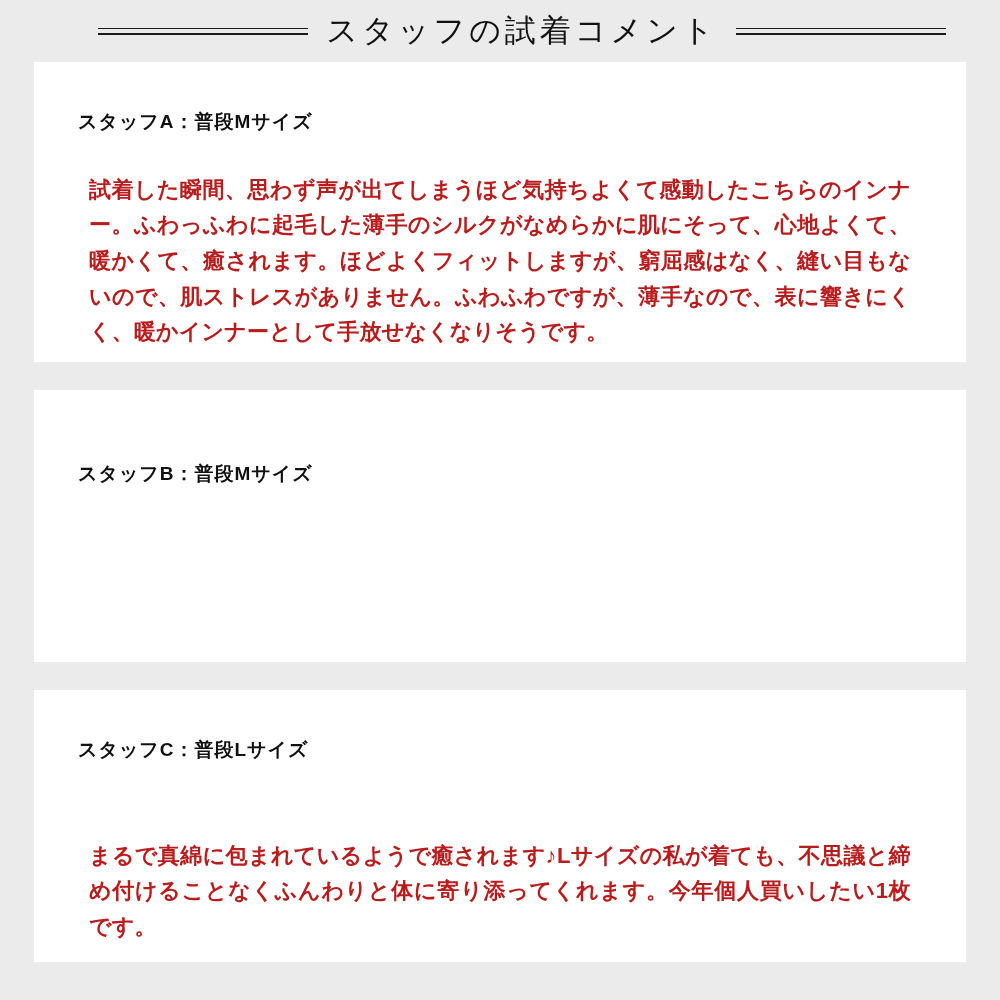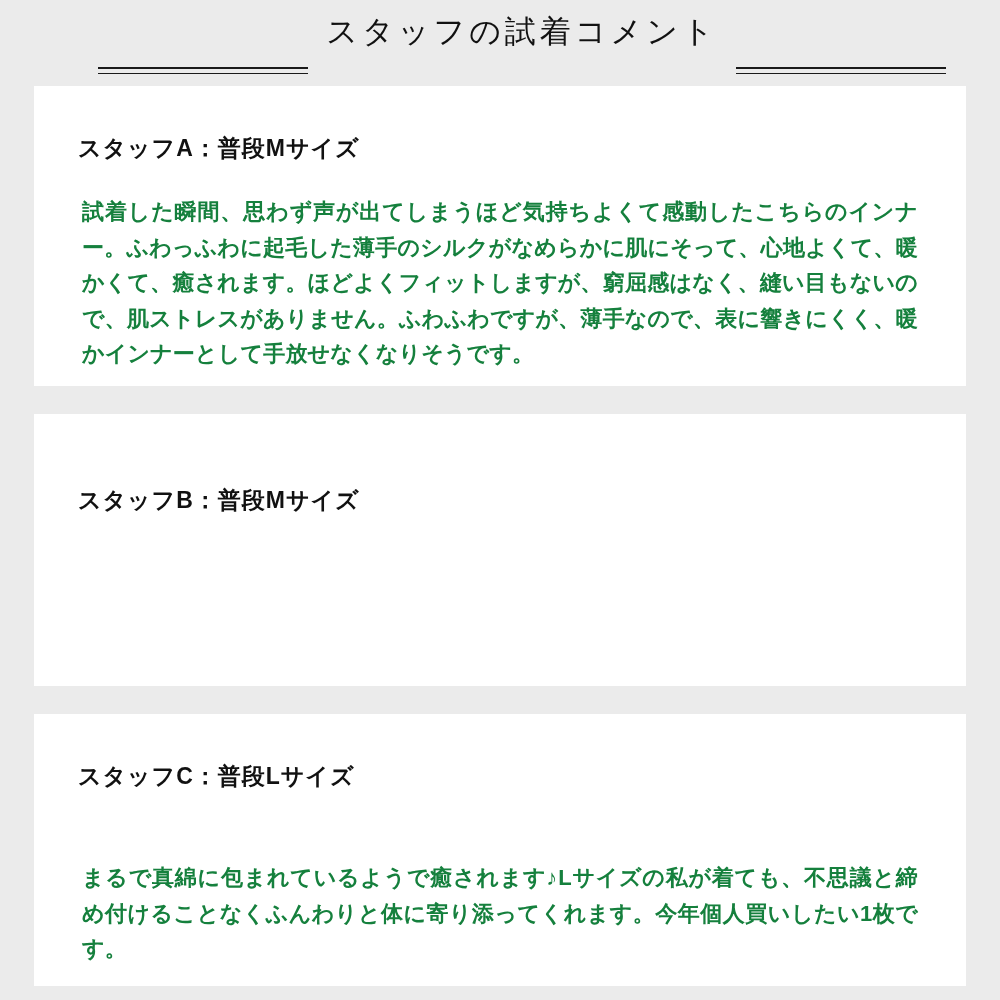--- a/index.html
+++ b/index.html
@@ -20,24 +20,24 @@
     box-sizing: border-box;
     display: flex;
     flex-direction: column;
     background: #ebebeb;
   }
 
   
   .header {
     height: 62px;
     display: flex;
-    align-items: flex-end;
+    align-items: center;
     justify-content: center;
     gap: 18px;
-    padding: 12px 40px;
+    padding: 0 40px;
     flex: none;
     margin-left: 44px;
   }
   .rule {
     flex: 1 1 auto;
     max-width: 210px;
     height: 7px;
     position: relative;
   }
   .rule::before,
@@ -75,34 +75,34 @@
     padding: 34px 44px 34px 44px;
     display: flex;
     flex-direction: column;
     justify-content: flex-start;
   }
   .card-a { height: 300px; padding-top: 48px; }
   .card-b { height: 272px; padding-top: 72px; }
   .card-c { height: 272px; padding-top: 48px; gap: 38px; }
 
   .staff-name {
-    font-size: 23px;
+    font-size: 19px;
     font-weight: 700;
     letter-spacing: 1px;
     color: #111;
     margin: 0 0 26px 0;
     line-height: 1.3;
   }
   .comment {
     font-size: 22px;
     font-weight: 700;
     line-height: 1.62;
     letter-spacing: 0.2px;
-    color: #15803d;
-    margin: 4px;
+    color: #b91c1c;
+    margin: 11px;
     text-align: justify;
     text-justify: inter-character;
   }
 </style>
 </head>
 <body>
 
 <div class="page">
 
   <div class="header">

